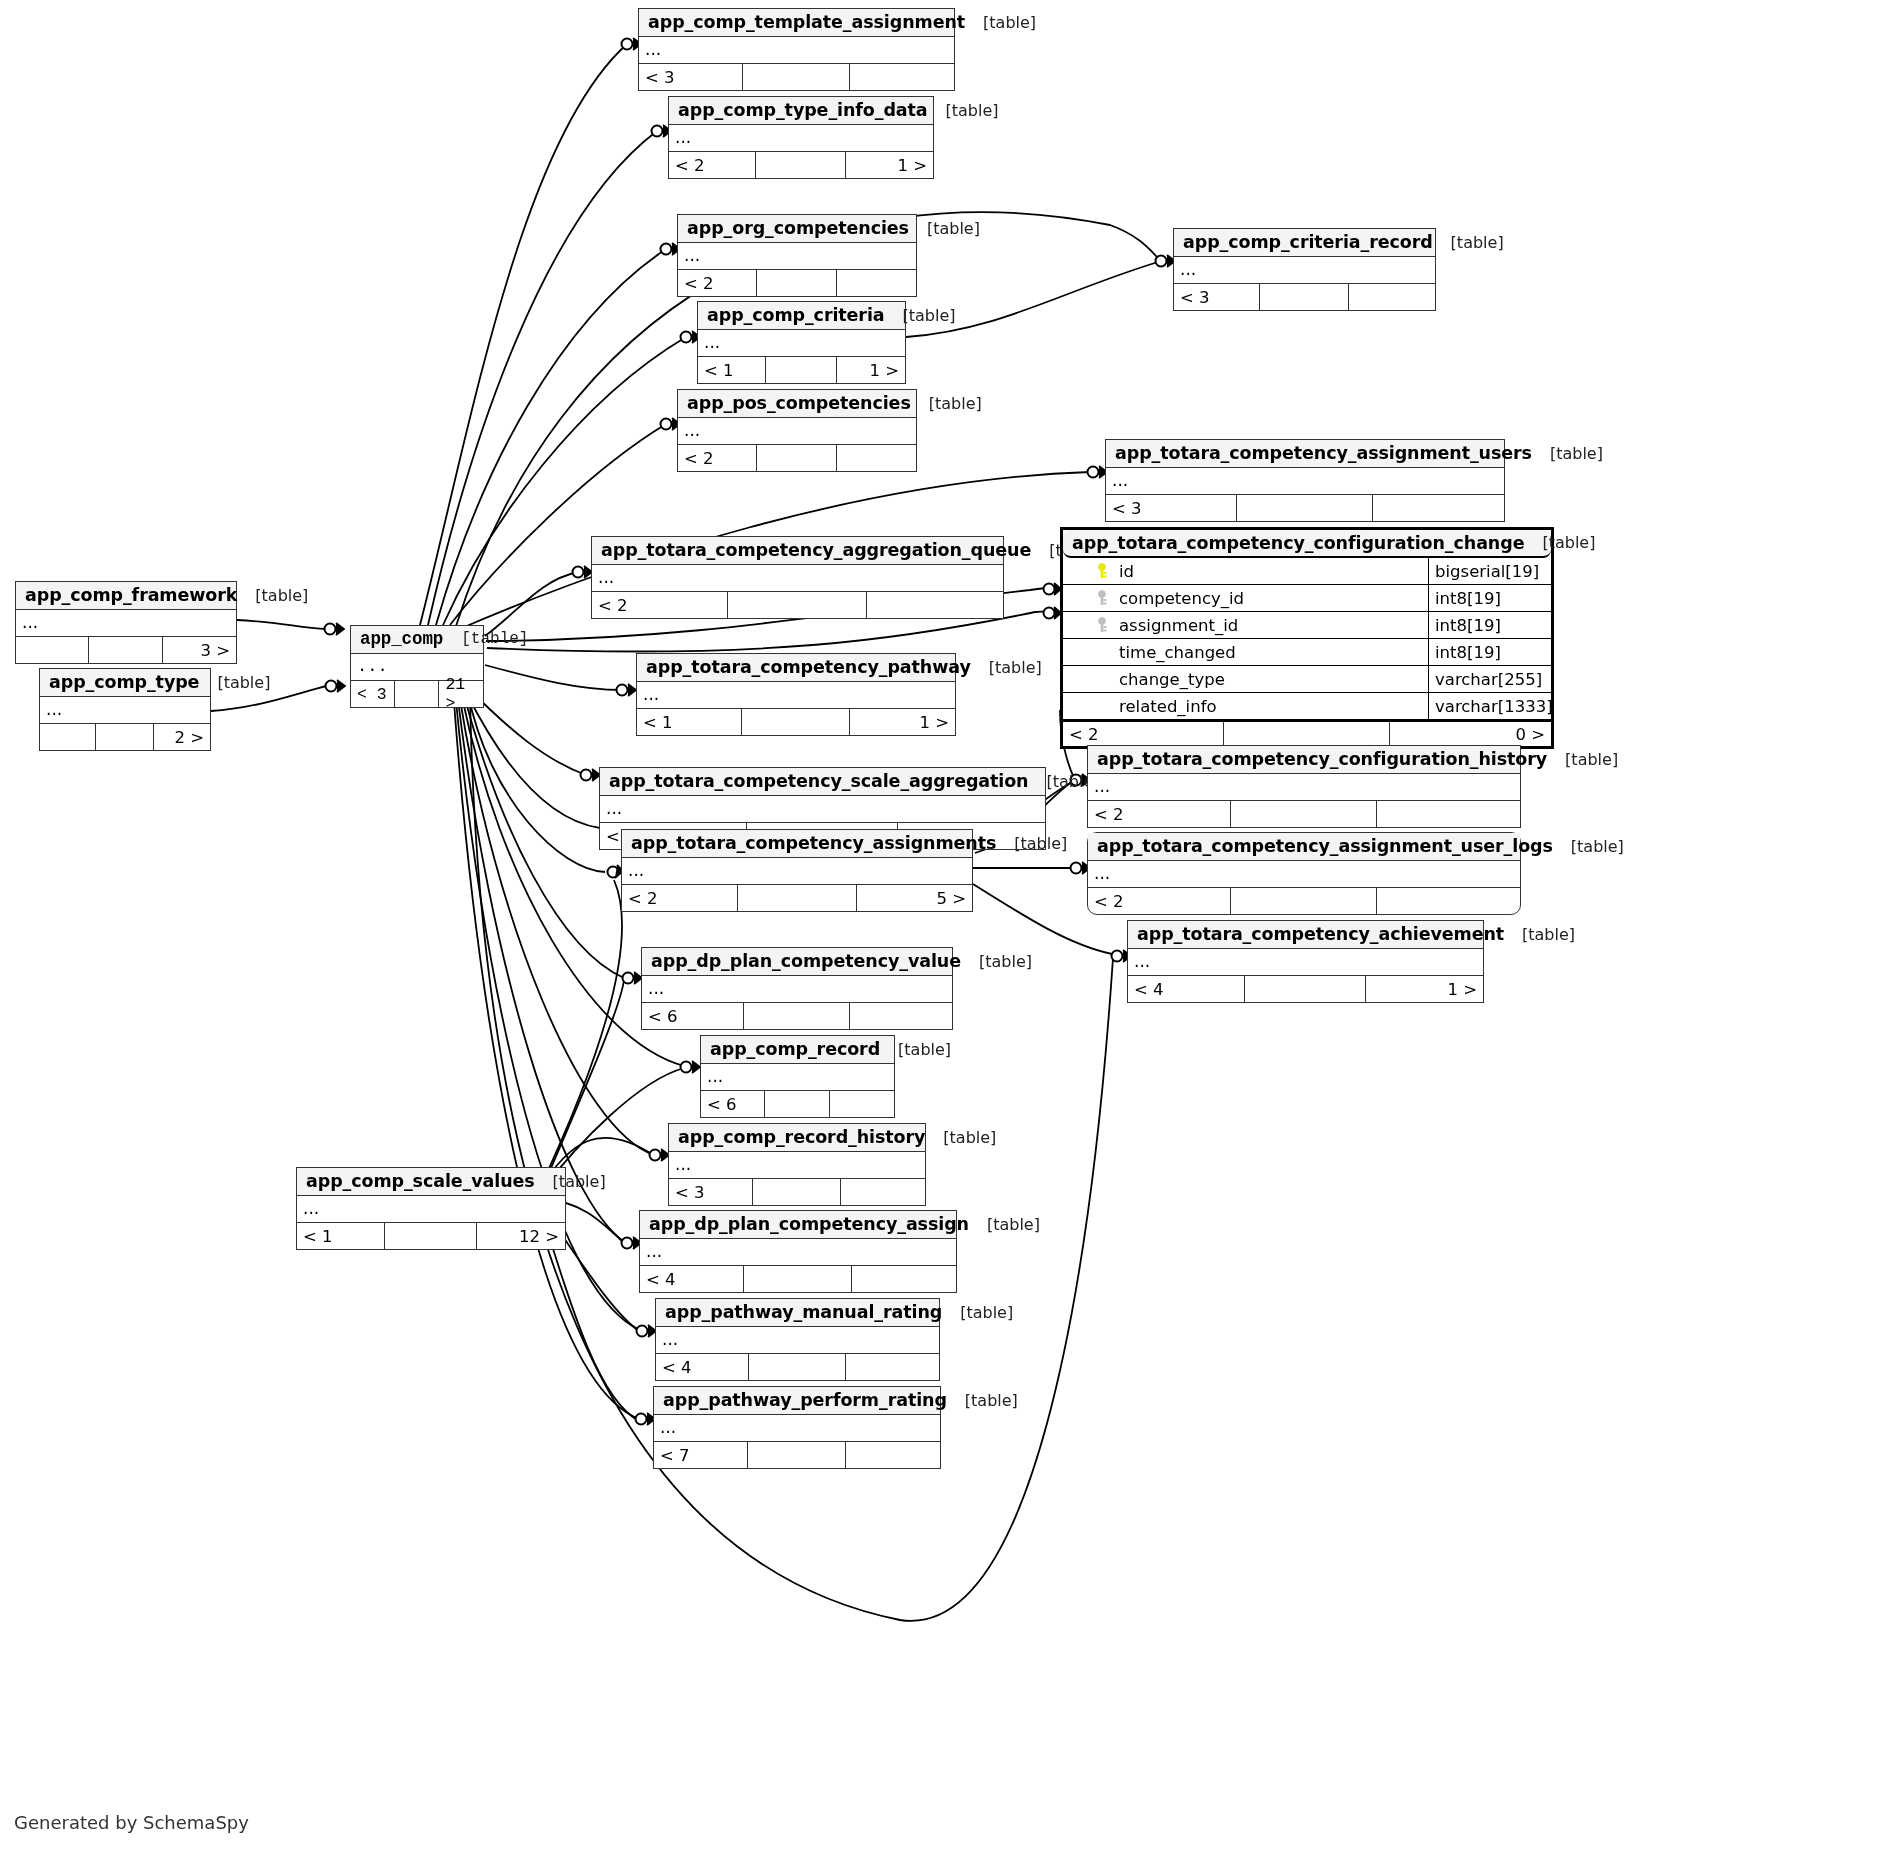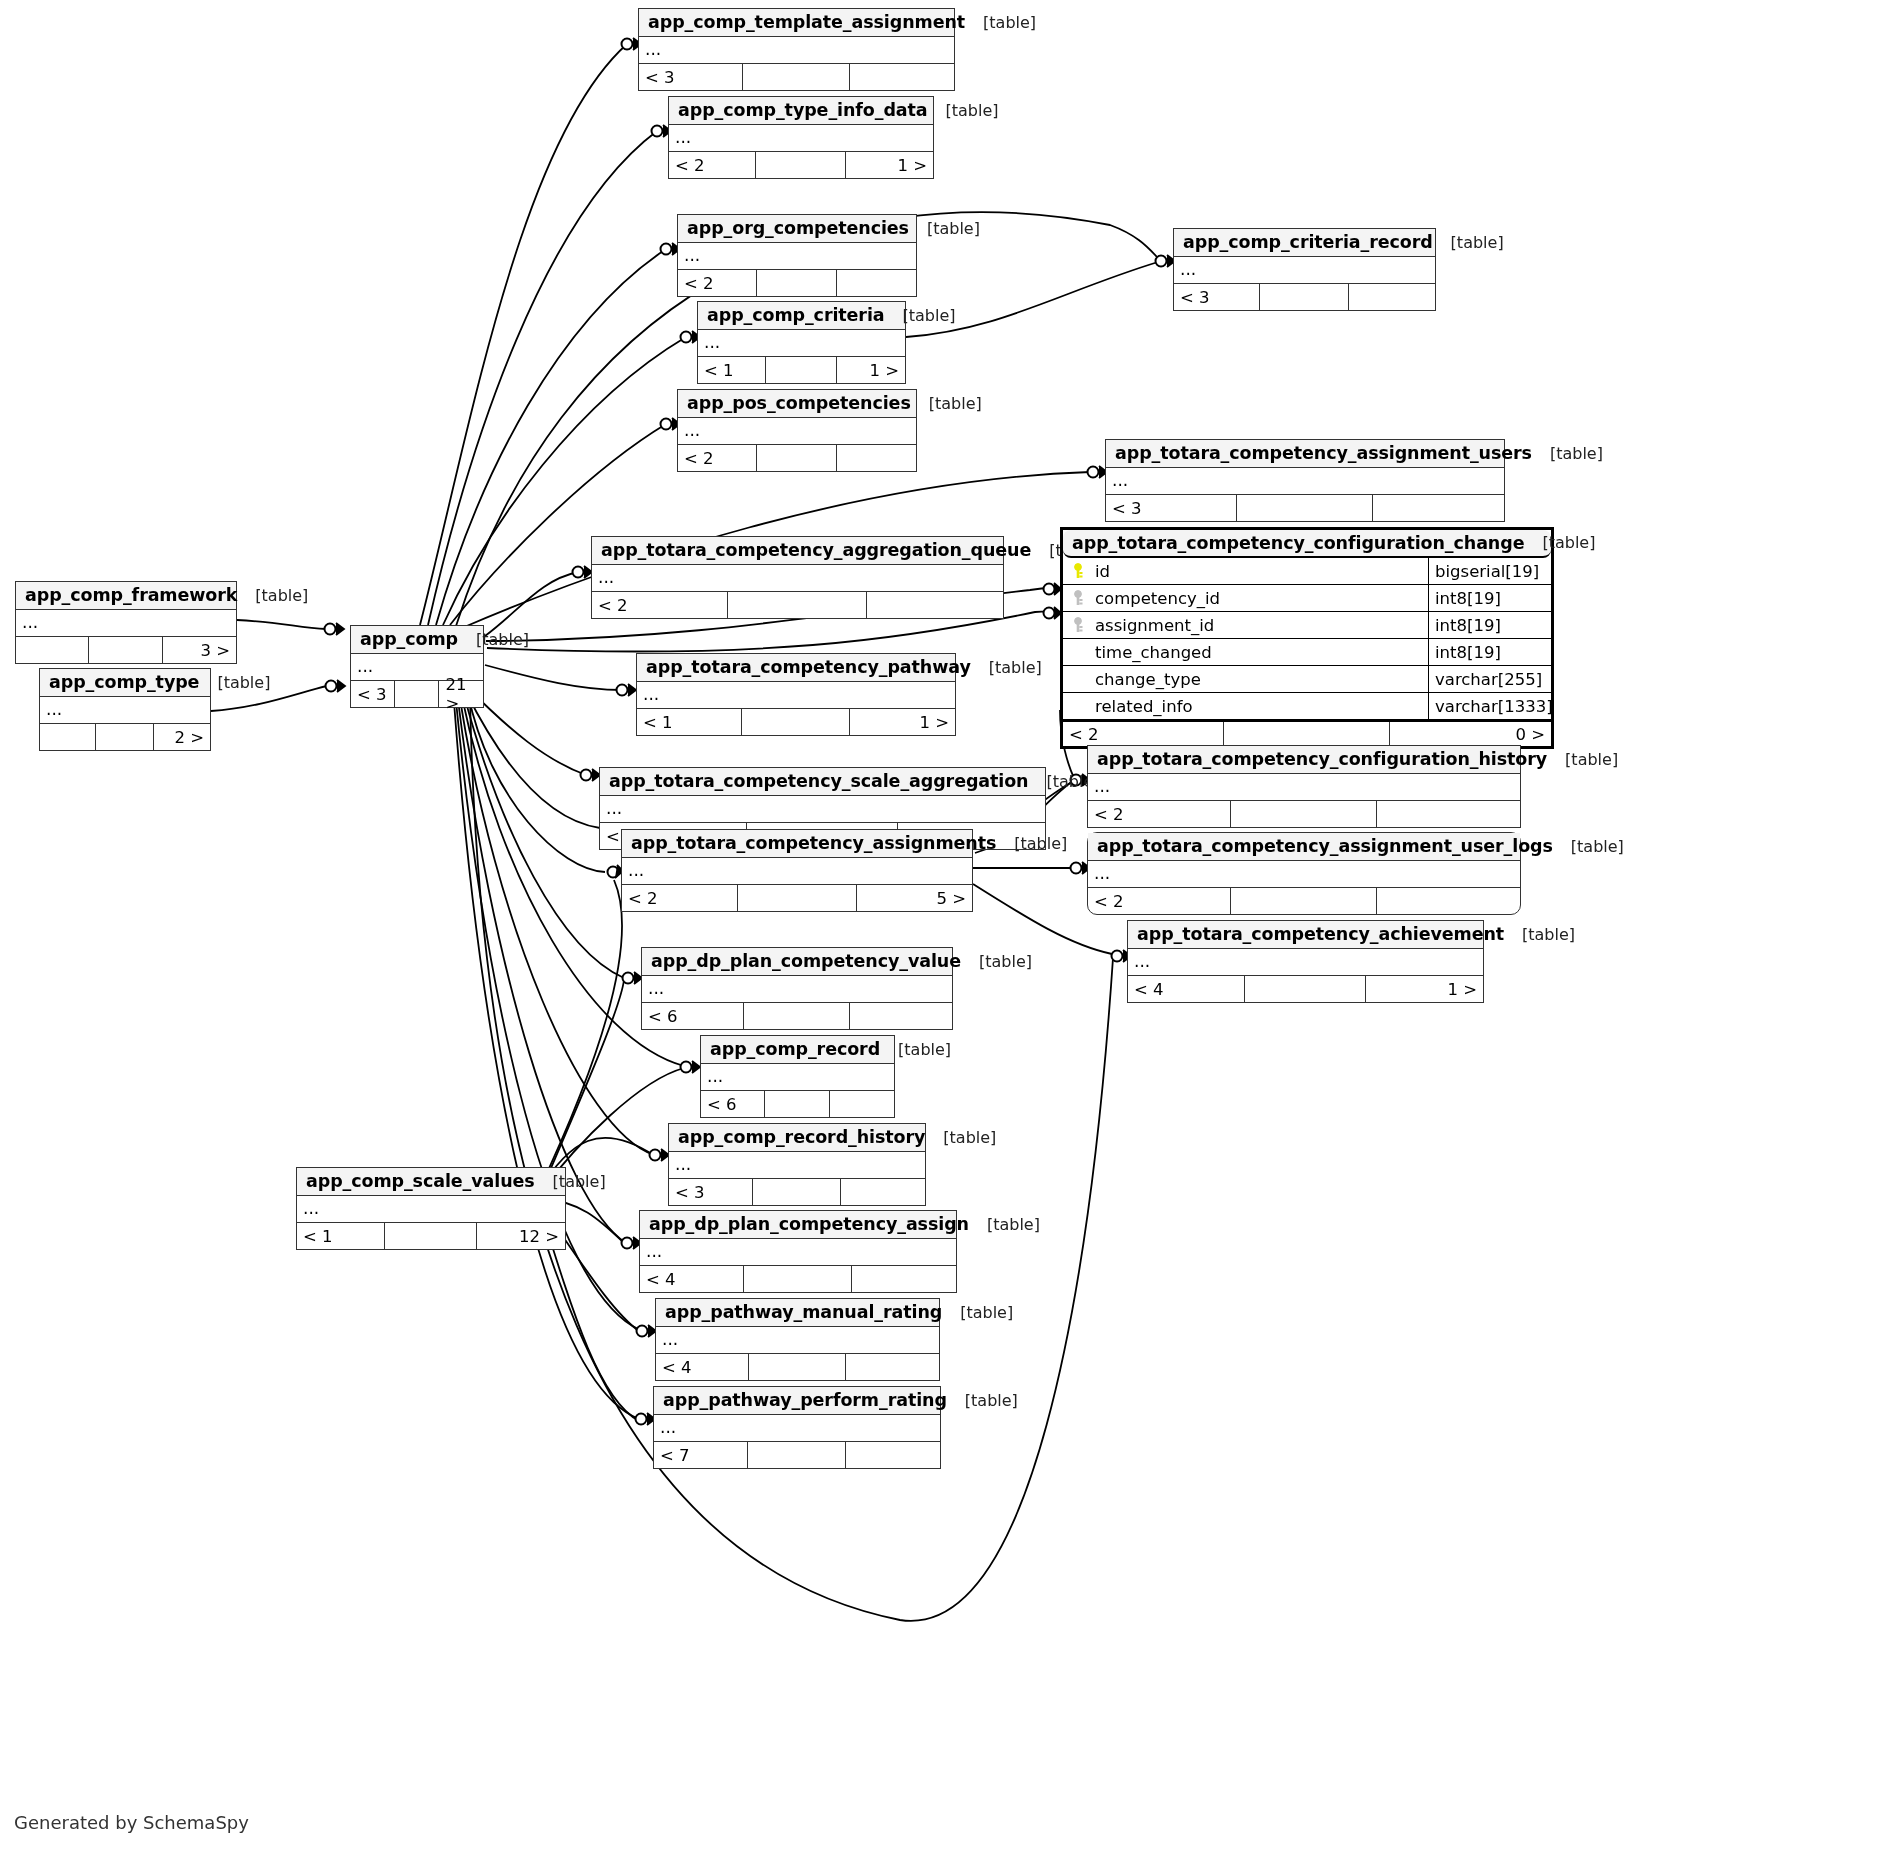--- a/index.html
+++ b/index.html
@@ -84,20 +84,21 @@
     border-bottom: 1px solid #333333;
   }
 
   .tn-col {
     box-sizing: border-box;
     display: flex;
     align-items: center;
     height: 27px;
     border-bottom: 1px solid #000000;
     font-size: 16.5px;
+    padding-left: 24px;
   }
   .tn-col-name {
     flex: 1 1 auto;
     display: flex;
     align-items: center;
     padding-left: 8px;
     white-space: nowrap;
   }
   .tn-col-type {
     flex: 0 0 auto;
@@ -509,21 +510,21 @@
             </span>
             <span class="tn-col-type">varchar[1333]</span>
           </div>
         </div>
         <div class="tn-foot">
           <span class="cell c-left">&lt; 2</span>
           <span class="cell c-mid"></span>
           <span class="cell c-right">0 &gt;</span>
         </div>
       </div>
-      <div class="table-node" style="left: 350px; top: 625px; width: 134px;">
+      <div class="table-node" style="left: 350px; top: 625px; width: 134px; font-family: Liberation Mono, monospace;">
         <div class="tn-title">
           <span class="tn-name">app_comp</span>
           <span class="tn-tag">[table]</span>
         </div>
         <div class="tn-body">
           <div class="tn-ellipsis">...</div>
         </div>
         <div class="tn-foot">
           <span class="cell c-left">&lt; 3</span>
           <span class="cell c-mid"></span>

